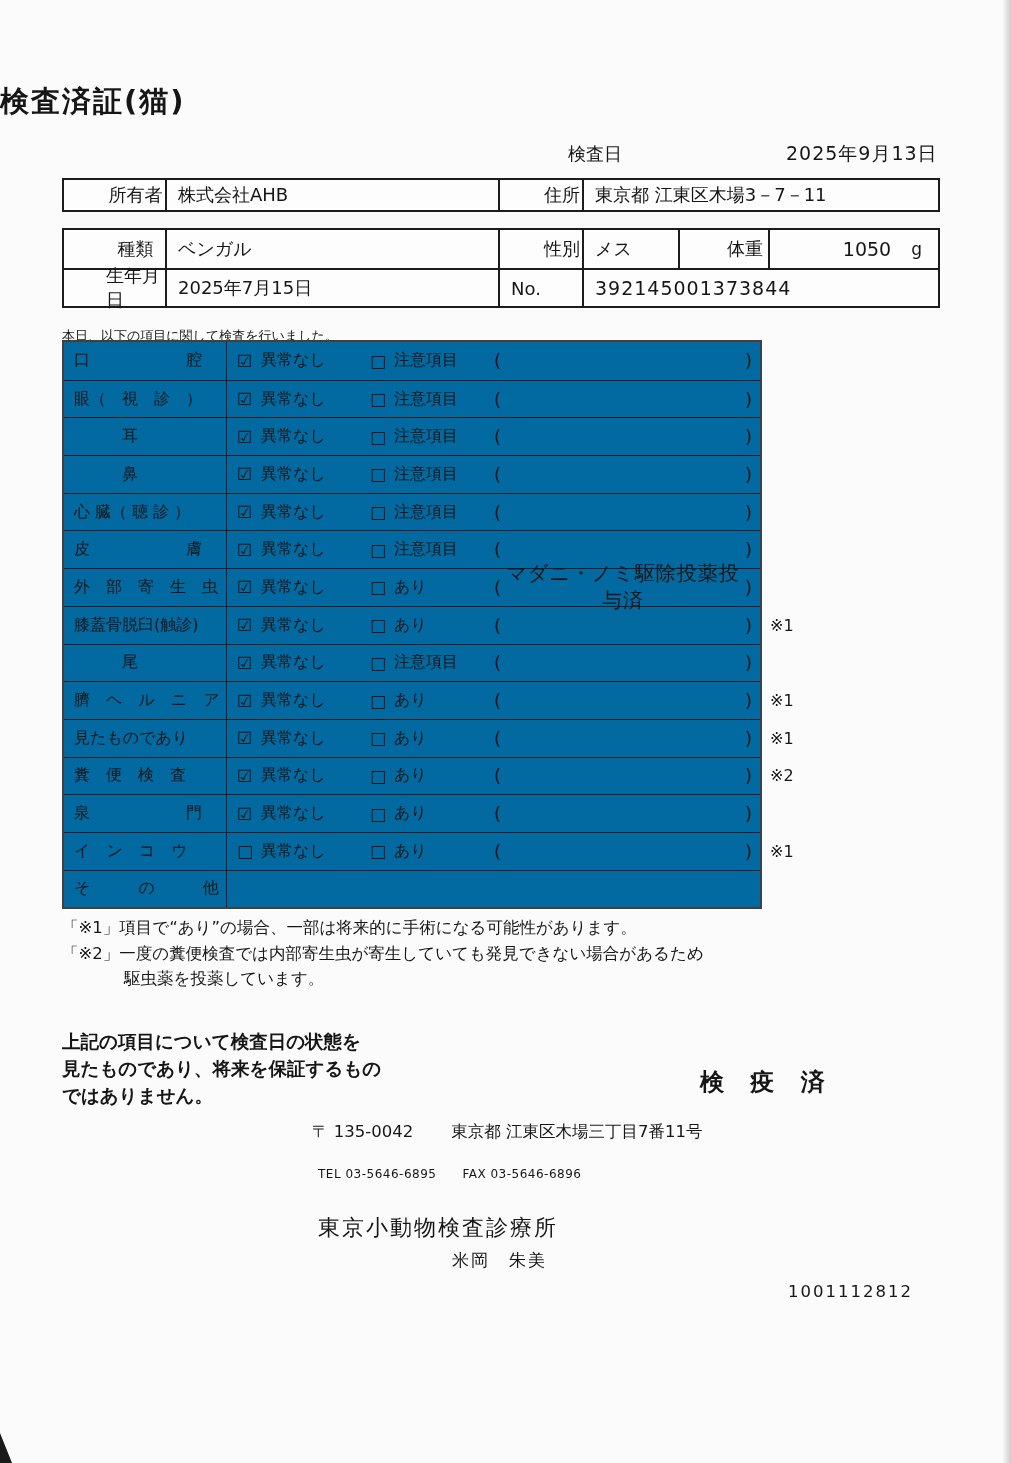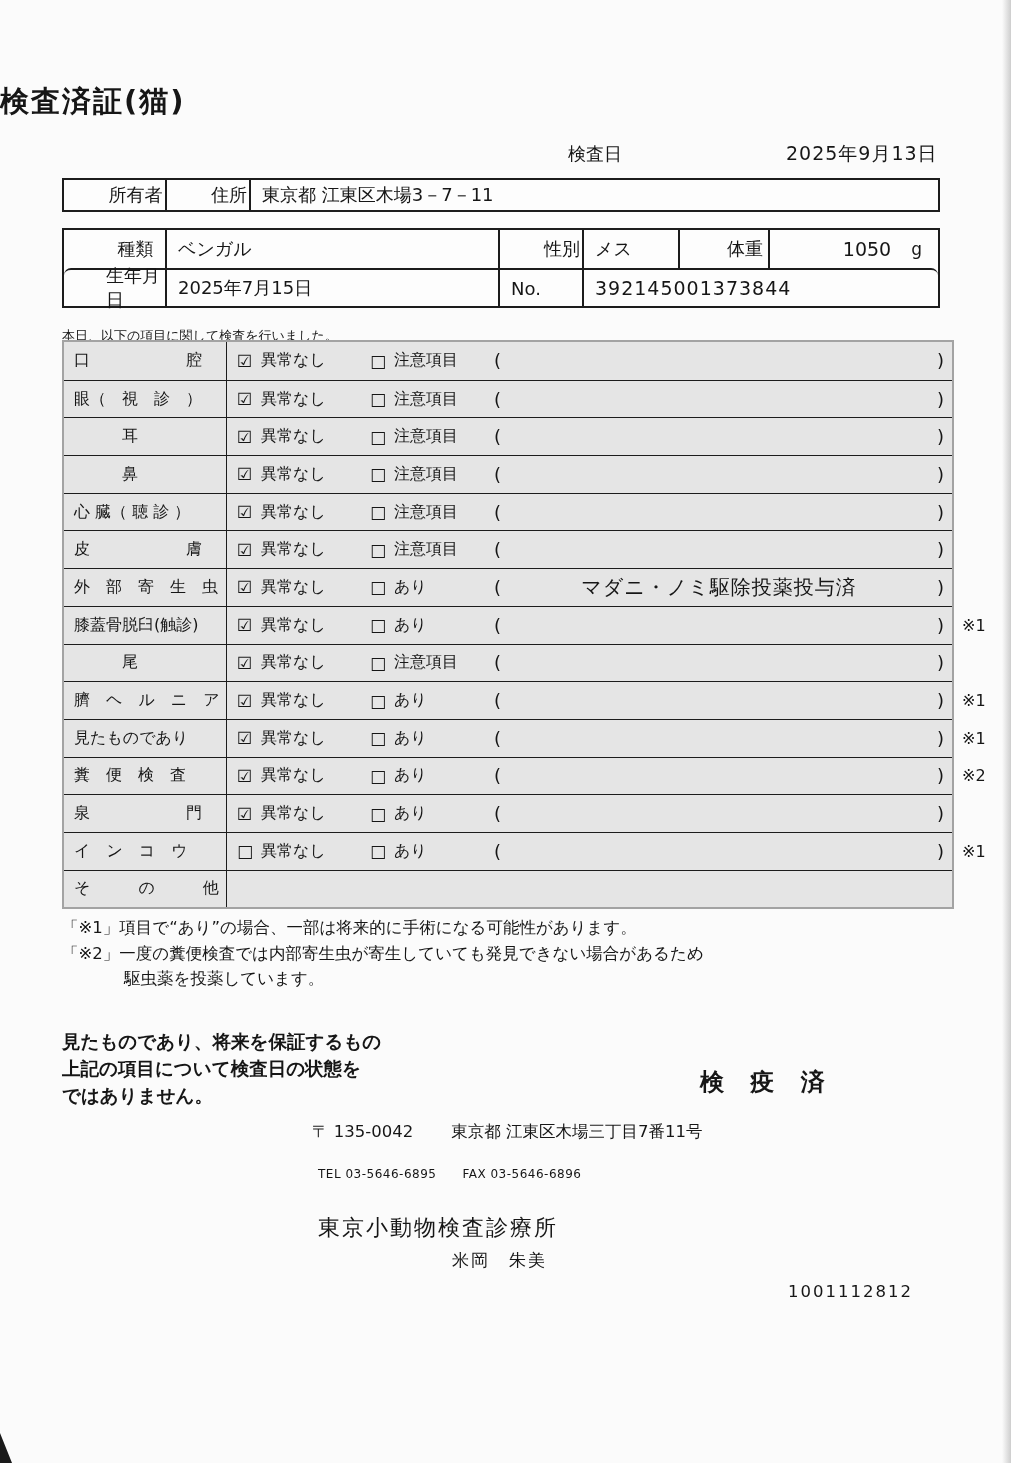--- a/index.html
+++ b/index.html
@@ -26,40 +26,40 @@
     position:absolute; top:82px; left:0; width:100%;
     text-align:left; font-size:29px; font-weight:600; letter-spacing:2px;
   }
   .date-label { position:absolute; top:142px; left:568px; font-size:18px; }
   .date-value { position:absolute; top:141px; left:786px; font-size:19px; letter-spacing:1px; }
 
   .tbl { position:absolute; left:62px; width:878px; border:2px solid #1c1c1c; background:#fdfdfd; }
   .owner-tbl { top:178px; height:34px; display:flex; }
   .info-tbl  { top:228px; height:80px; }
   .info-row  { display:flex; height:38px; }
-  .info-row + .info-row { border-top:2px solid #1c1c1c;border-radius:7px; }
+  .info-row + .info-row { border-top:2px solid #1c1c1c; }
   .cell { display:flex; align-items:center; font-size:18px; }
   .cell.lab { justify-content:center; }
   .cell.val { padding-left:11px; }
   .bR { border-right:2px solid #1c1c1c;padding-left:42px; }
   .w-103 { width:103px; } .w-333 { width:333px; } .w-84 { width:84px; }
   .w-96 { width:96px; } .w-78 { width:90px; } .grow { flex:1; }
   .weight-cell { flex:1; display:flex; align-items:center; justify-content:flex-end; padding-right:16px; font-size:19px; }
   .weight-unit { margin-left:20px; font-size:17px; }
   .no-value { letter-spacing:1px; font-size:19px; }
 
   .intro {
     position:absolute; top:327px; left:62px;
     font-size:13px; display:inline-block;
     border-bottom:1.5px solid #1c1c1c; padding-bottom:18px;
   }
 
   .exam-tbl {
-    position:absolute; top:340px; left:62px; width:892px;
-    border:2px solid #a3a3a3; background:#e5e5e5;
+    position:absolute; top:340px; left:62px; width:700px;
+    border:2px solid #404040; background:#0369a1;
   }
   .exam-row { position:relative; display:flex; align-items:center; height:37.7px; }
   .exam-row + .exam-row { border-top:1.5px solid #1c1c1c; }
   .exam-label {
     width:163px; align-self:stretch; display:flex; align-items:center;
     border-right:1.5px solid #1c1c1c; padding-left:10px;
     white-space:pre; font-size:16px;
   }
   .cb { width:24px; margin-left:10px; font-size:17px; }
   .opt1 { width:109px; font-size:16px; }
@@ -86,20 +86,21 @@
 
 <div class="page">
 
   <div class="doc-title">検査済証(猫)</div>
 
   <div class="date-label">検査日</div>
   <div class="date-value">2025年9月13日</div>
 
   <div class="tbl owner-tbl">
     <div class="cell lab bR w-103">所有者</div>
+    <div class="cell val bR w-333">株式会社AHB</div>
     <div class="cell lab bR w-84">住所</div>
     <div class="cell val grow">東京都 江東区木場3－7－11</div>
   </div>
 
   <div class="tbl info-tbl">
     <div class="info-row">
       <div class="cell lab bR w-103">種類</div>
       <div class="cell val bR w-333">ベンガル</div>
       <div class="cell lab bR w-84">性別</div>
       <div class="cell val bR w-96">メス</div>
@@ -333,22 +334,22 @@
   </div>
   </div>
 
   <div class="footnotes">
     <div>「※1」項目で“あり”の場合、一部は将来的に手術になる可能性があります。</div>
     <div>「※2」一度の糞便検査では内部寄生虫が寄生していても発見できない場合があるため</div>
     <div class="indent">駆虫薬を投薬しています。</div>
   </div>
 
   <div class="disclaimer">
+    <div>上記の項目について検査日の状態を</div>
     <div>見たものであり、将来を保証するもの</div>
-    <div>上記の項目について検査日の状態を</div>
     <div>ではありません。</div>
   </div>
 
   <div class="stamp">検 疫 済</div>
 
   <div class="addr-line">
     <span>〒 135-0042</span>
     <span>東京都 江東区木場三丁目7番11号</span>
   </div>
 

